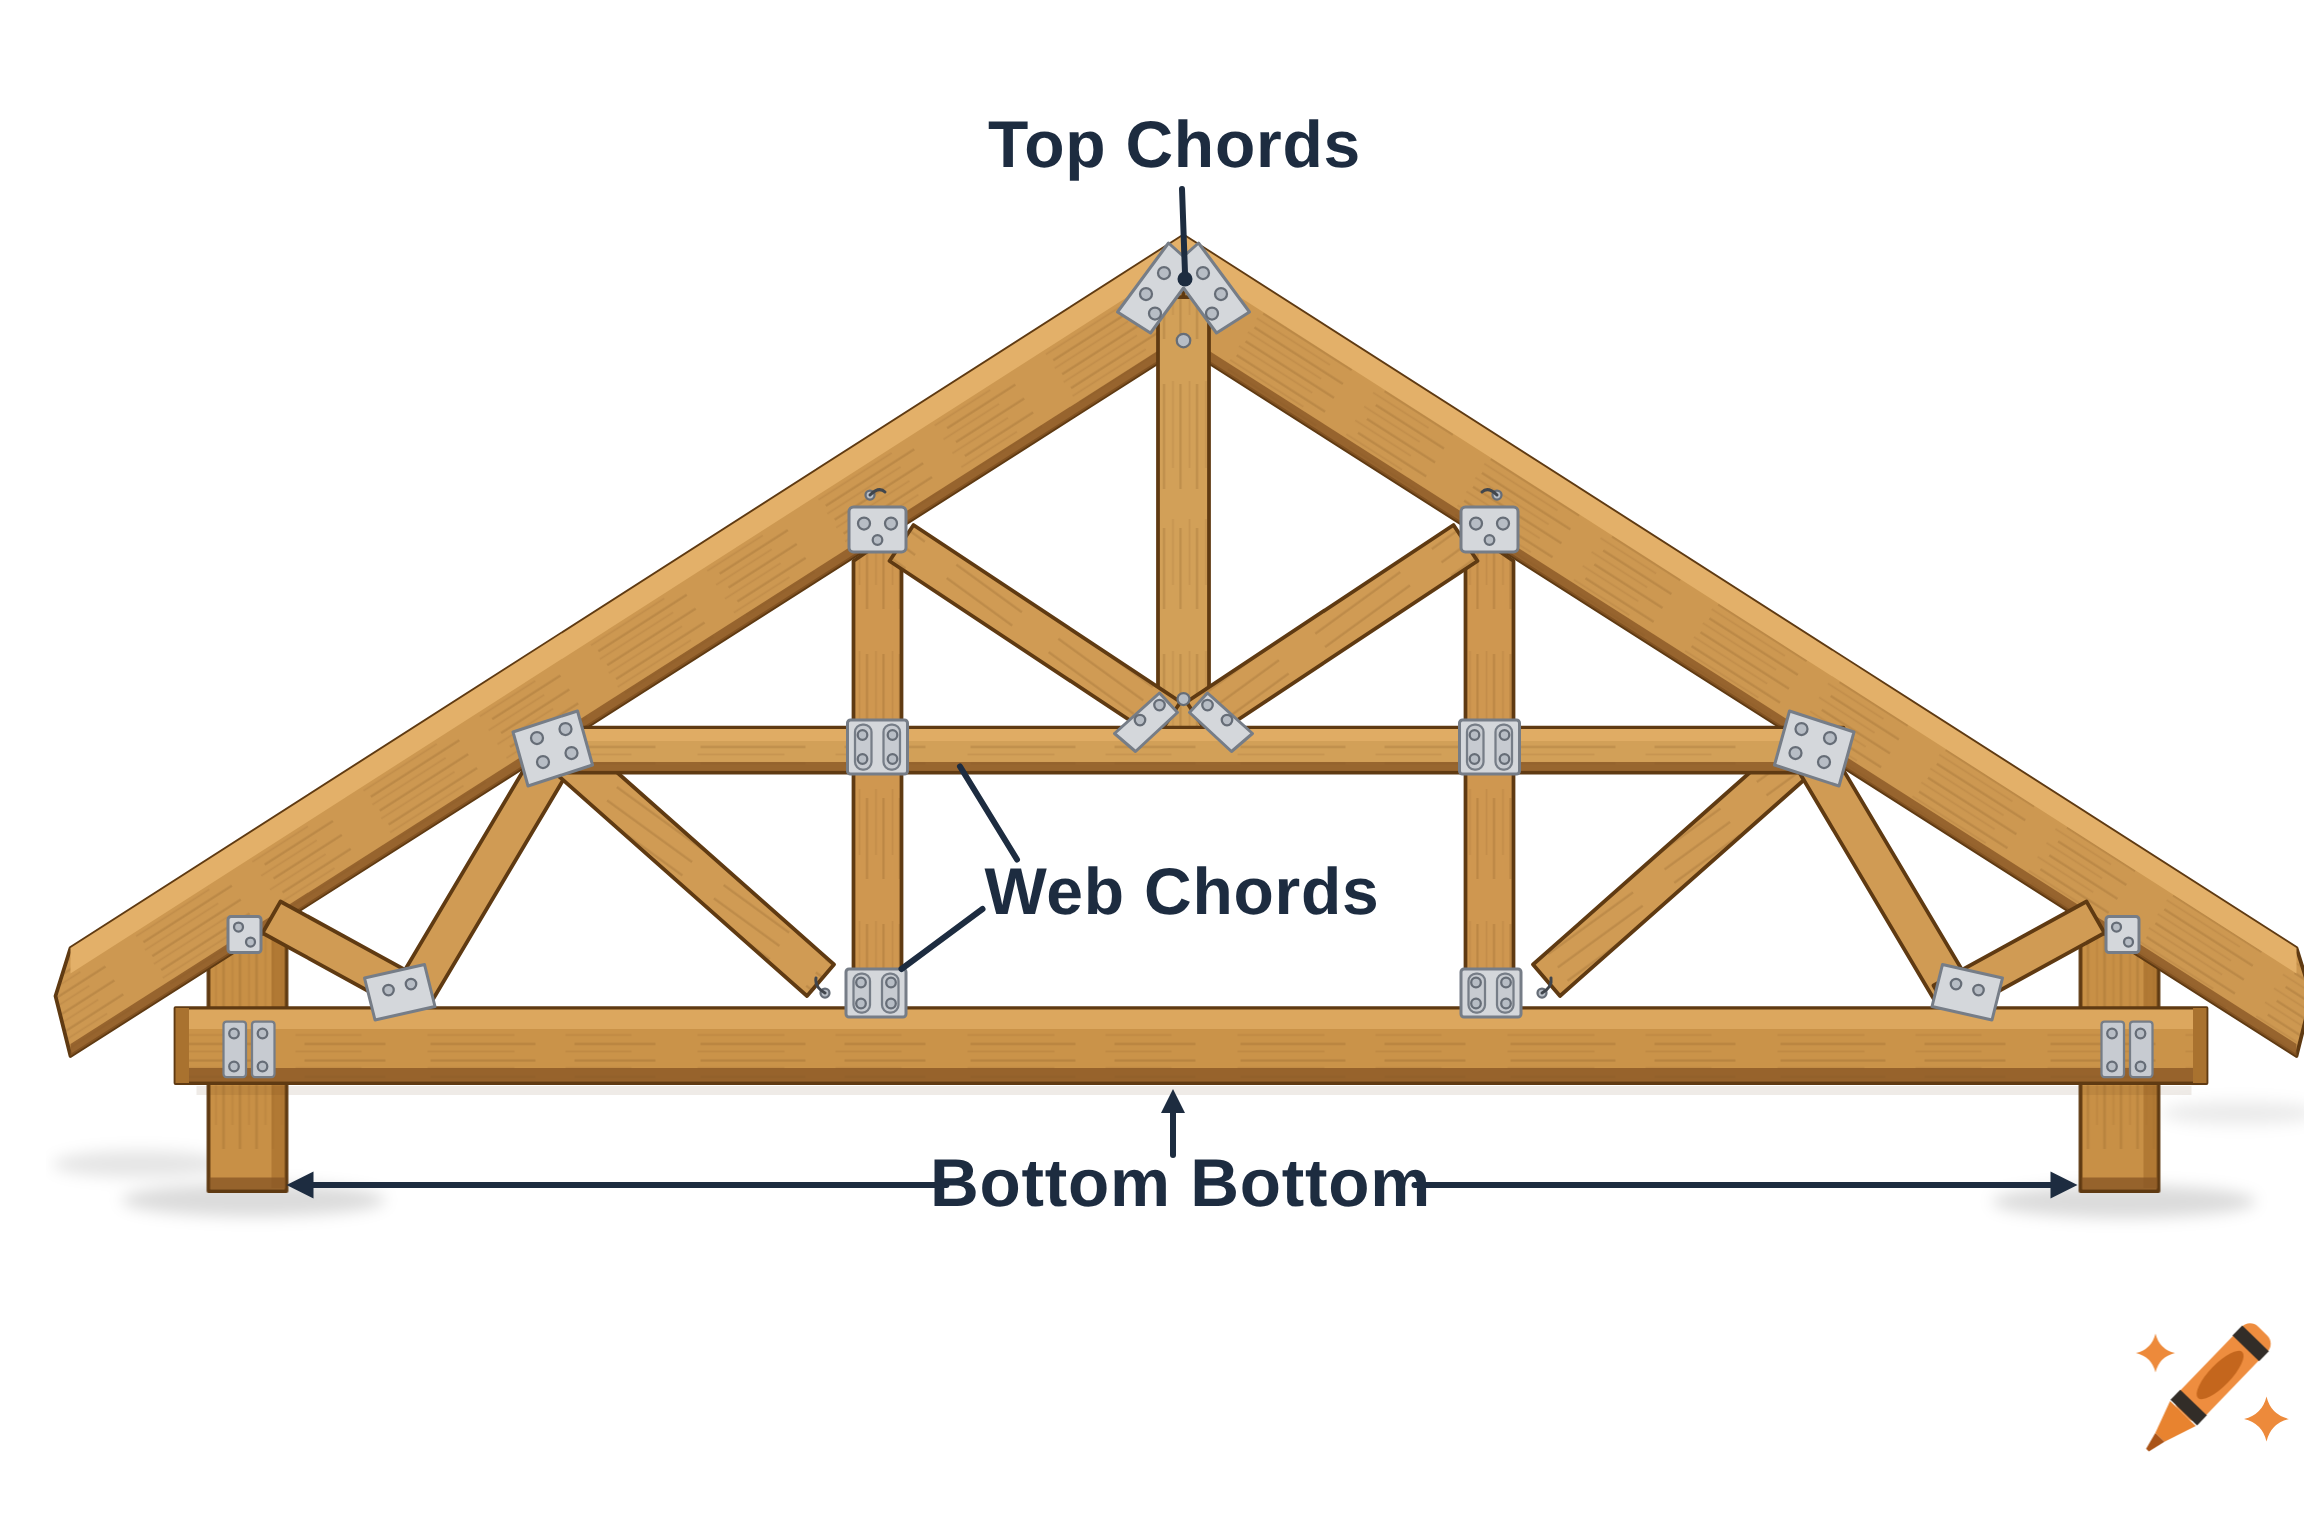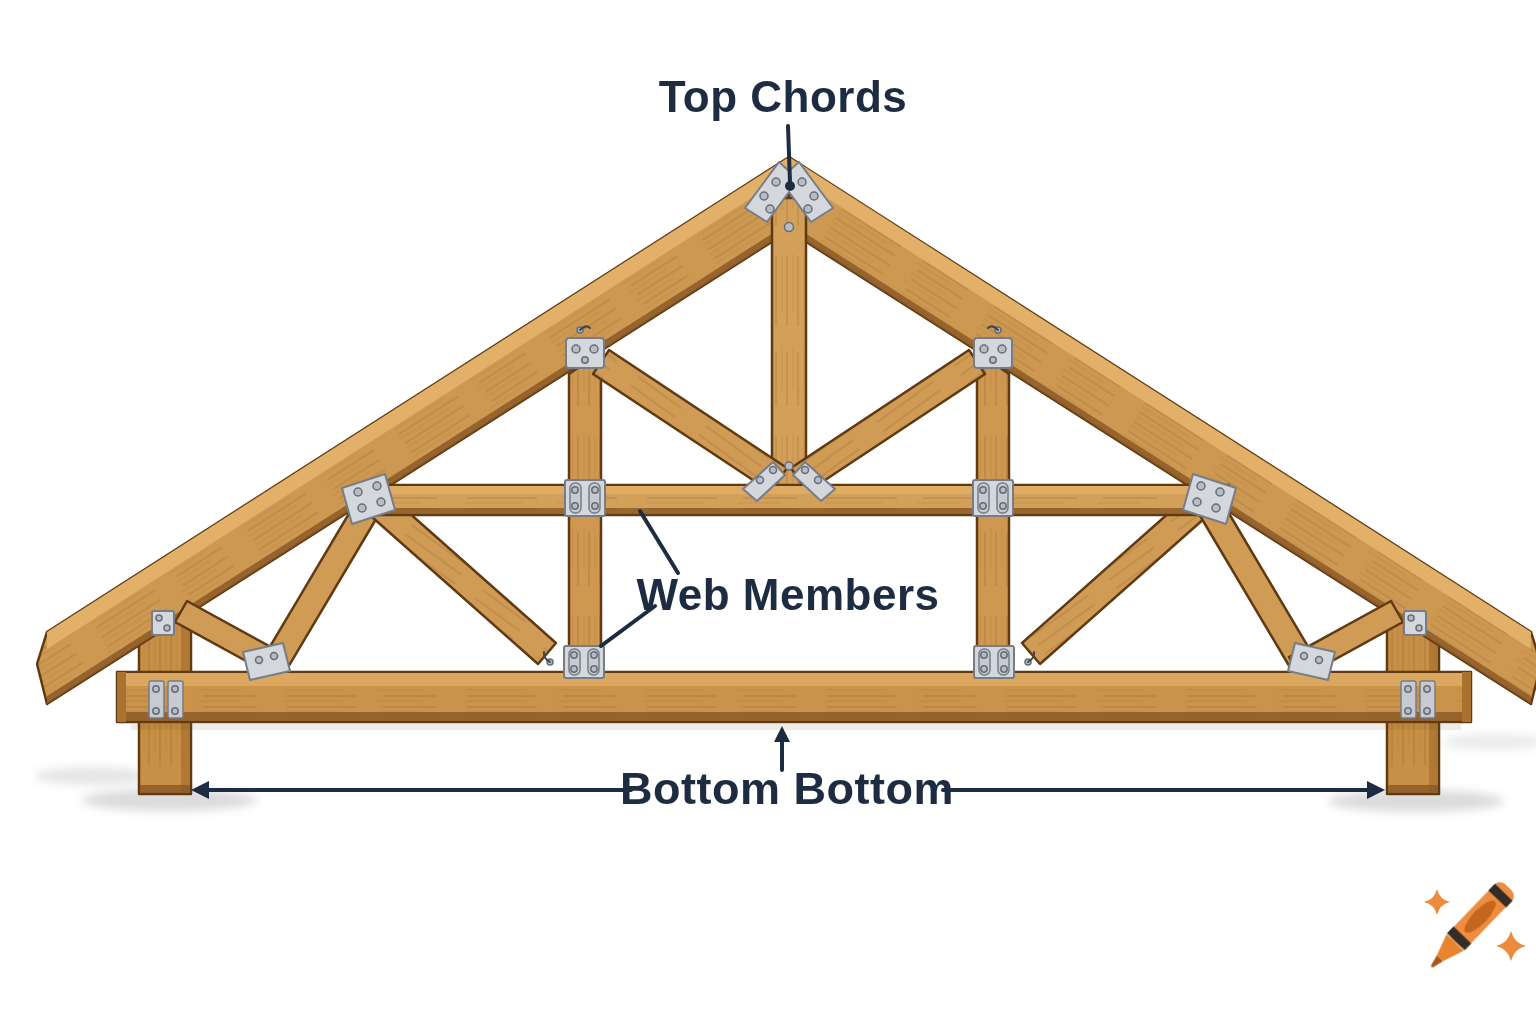--- a/index.html
+++ b/index.html
@@ -287,21 +287,21 @@
       <polygon class="leadfill" points="1354,790 1336,781 1336,799"></polygon>
     </g>
     <g>
       <line class="lead" x1="751" y1="770" x2="751" y2="738"></line>
       <polygon class="leadfill" points="751,726 743,742 759,742"></polygon>
     </g>
   </g>
 </svg>
 
 <div class="label" id="lbl-top">Top Chords</div>
-<div class="label" id="lbl-web">Web Members</div>
+<div class="label" id="lbl-web">Web Chords</div>
 <div class="label" id="lbl-bottom">Bottom Bottom</div>
 
 <svg id="logo" width="150" height="160" viewBox="0 0 150 160">
   <g transform="translate(24,47)">
     <path d="M0,-13 Q2.5,-2.5 13,0 Q2.5,2.5 0,13 Q-2.5,2.5 -13,0 Q-2.5,-2.5 0,-13 Z" fill="#ed8a3b"></path>
   </g>
   <g transform="translate(98,91) scale(1.15)">
     <path d="M0,-13 Q2.5,-2.5 13,0 Q2.5,2.5 0,13 Q-2.5,2.5 -13,0 Q-2.5,-2.5 0,-13 Z" fill="#ed8a3b"></path>
   </g>
   <g transform="translate(60,69) rotate(134) scale(0.85)">

